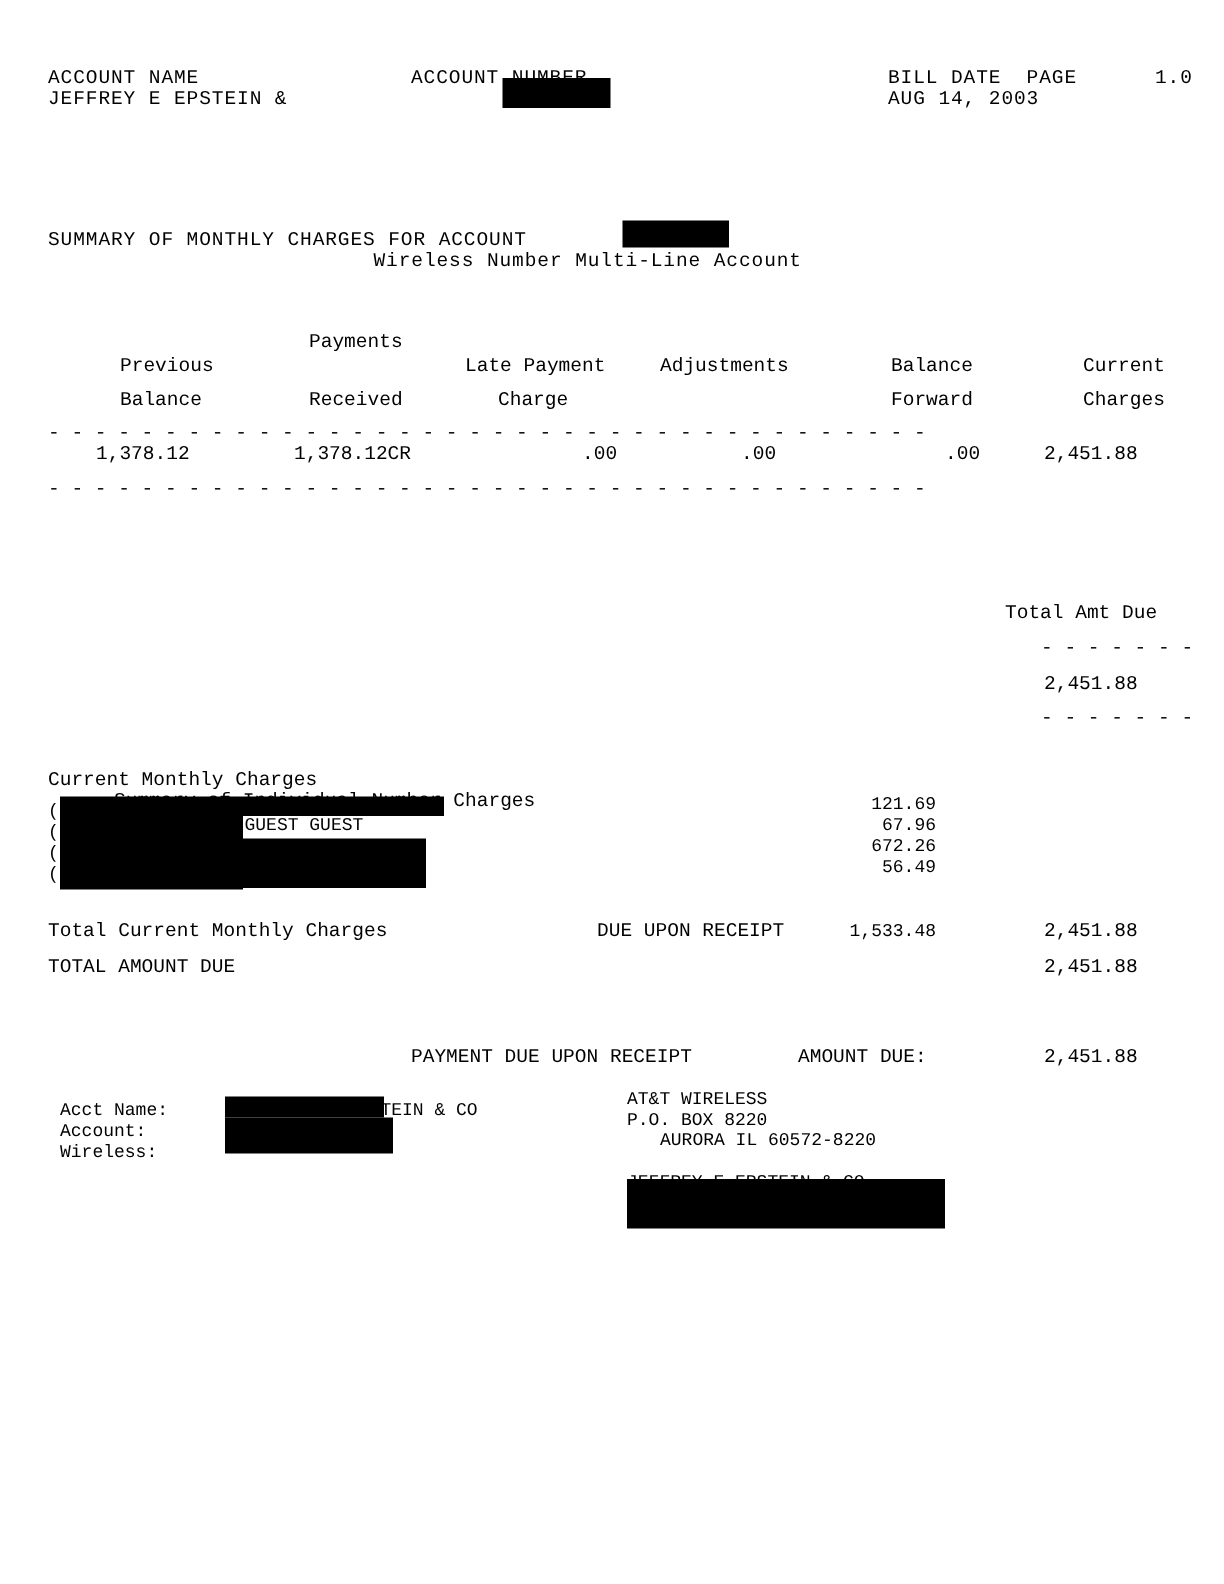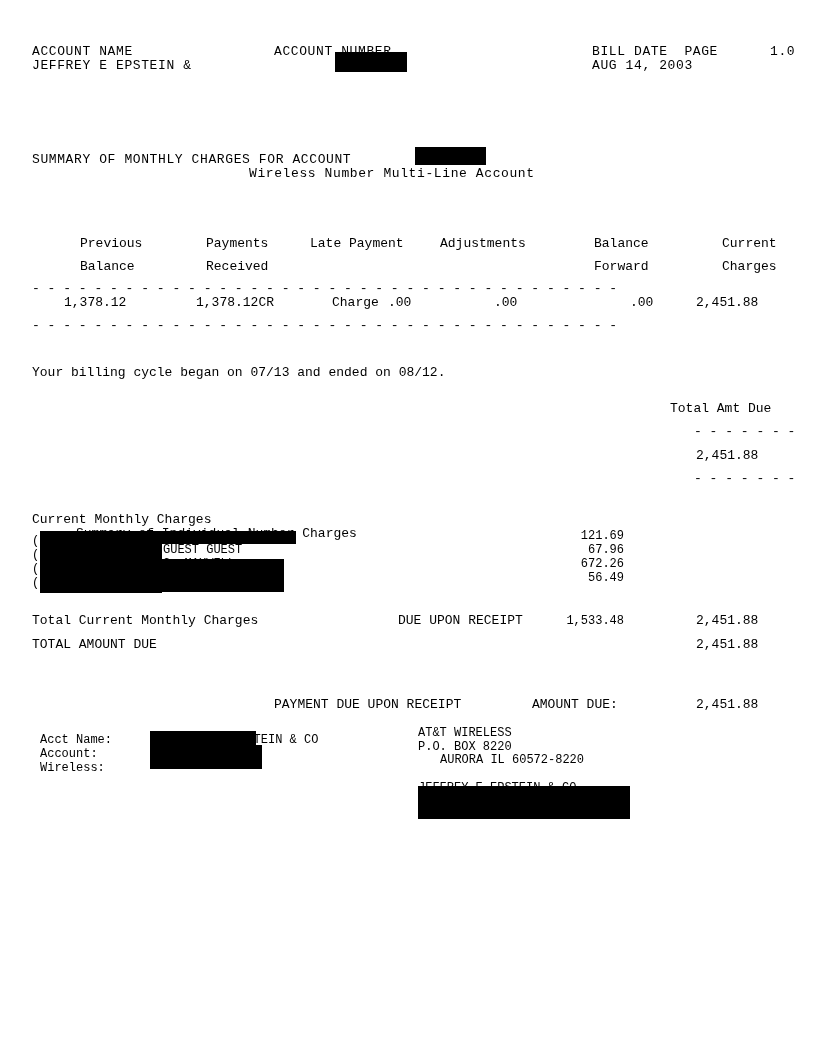--- a/index.html
+++ b/index.html
@@ -43,24 +43,24 @@
   #bill-date-value { left: 592px; top: 58px; }
   #page-no { left: 770px; top: 44px; }
 
   #summary-heading { left: 32px; top: 152px; }
   #summary-sub { left: 249px; top: 166px; }
 
   
   .th { font-size: 13px; }
   #th-prev1 { left: 80px; top: 236px; }
   #th-prev2 { left: 80px; top: 259px; }
-  #th-pay1 { left: 206px; top: 236px; }
+  #th-pay1 { left: 206px; top: 220px; }
   #th-pay2 { left: 206px; top: 259px; }
   #th-late1 { left: 310px; top: 236px; }
-  #th-late2 { left: 332px; top: 259px; margin-top: 36px; }
+  #th-late2 { left: 332px; top: 259px; }
   #th-adj1 { left: 440px; top: 236px; }
   #th-bal1 { left: 594px; top: 236px; }
   #th-bal2 { left: 594px; top: 259px; }
   #th-cur1 { left: 722px; top: 236px; }
   #th-cur2 { left: 722px; top: 259px; }
 
   #rule-top { left: 32px; top: 281px; }
   #rule-bot { left: 32px; top: 318px; }
 
   #v-prev { left: 64px; top: 295px; }
@@ -146,21 +146,20 @@
   <div class="dashline" id="rule-top">- - - - - - - - - - - - - - - - - - - - - - - - - - - - - - - - - - - - - -</div>
   <div class="dashline" id="rule-bot">- - - - - - - - - - - - - - - - - - - - - - - - - - - - - - - - - - - - - -</div>
 
   <div class="abs" id="v-prev">1,378.12</div>
   <div class="abs" id="v-pay">1,378.12CR</div>
   <div class="abs" id="v-late">.00</div>
   <div class="abs" id="v-adj">.00</div>
   <div class="abs" id="v-bal">.00</div>
   <div class="abs" id="v-cur">2,451.88</div>
 
-  <div class="abs" id="cycle-text">Your billing cycle began on 07/13 and ended on 08/12.</div>
 
   <div class="abs" id="total-amt-due-hdr">Total Amt Due</div>
   <div class="abs" id="dash-1">- - - - - - -</div>
   <div class="abs" id="total-amt-due-val">2,451.88</div>
   <div class="abs" id="dash-2">- - - - - - -</div>
 
   <div class="abs" id="cmc-heading">Current Monthly Charges</div>
   <div class="abs" id="sinc-heading">Summary of Individual Number Charges</div>
 
   <div class="paren small" style="top:534px;">(</div>

